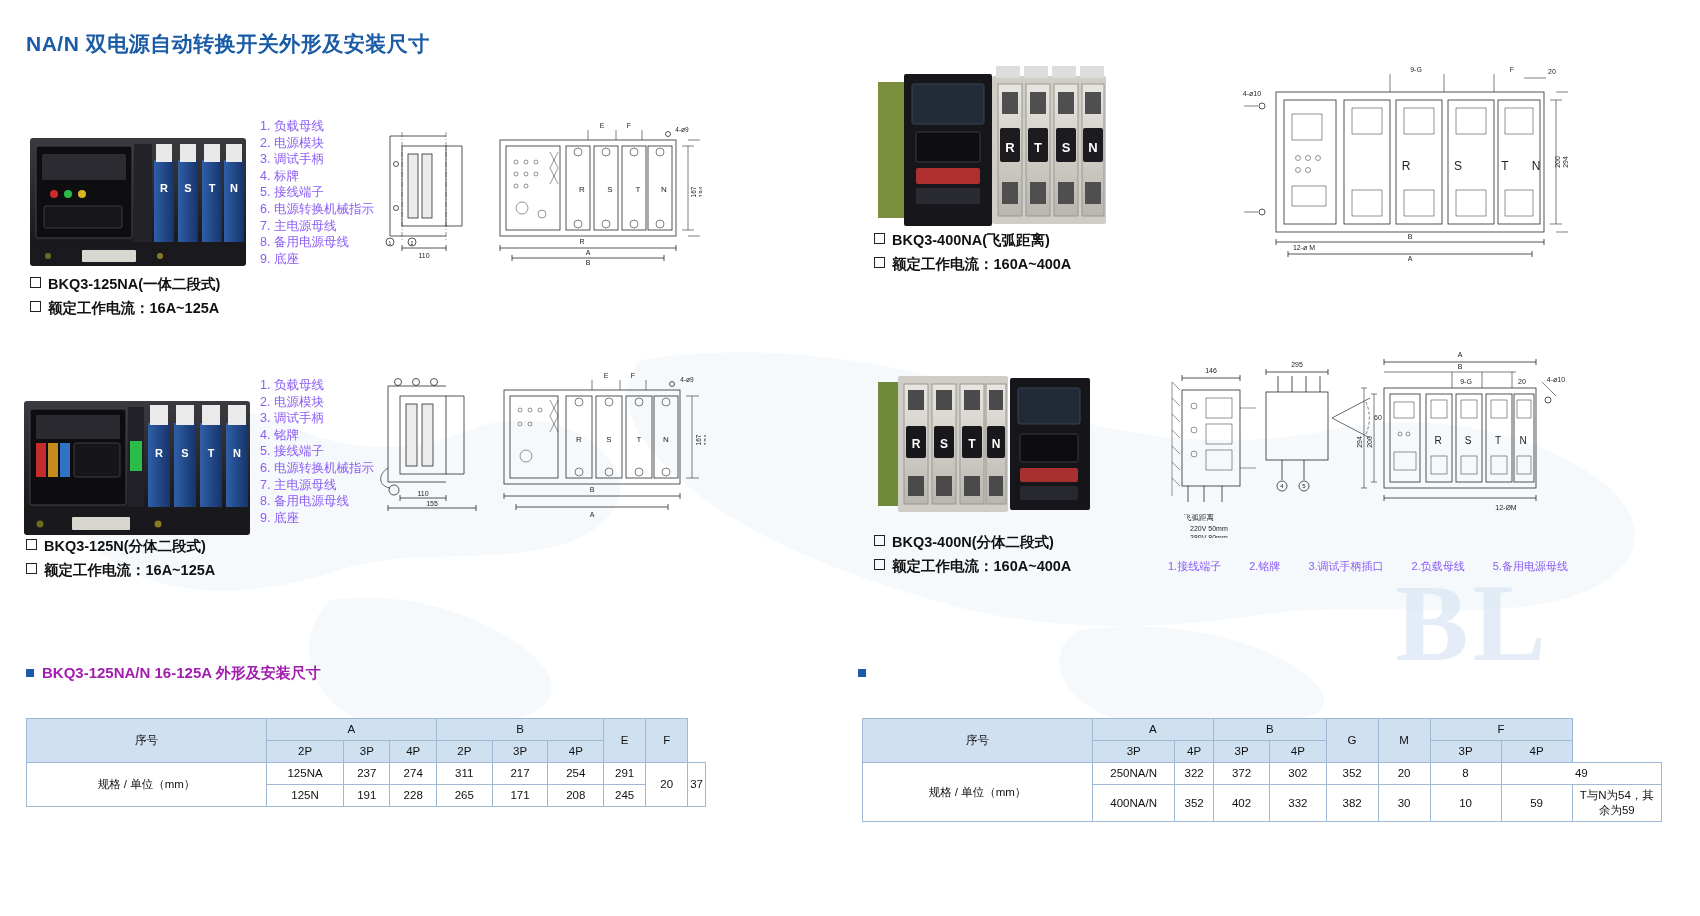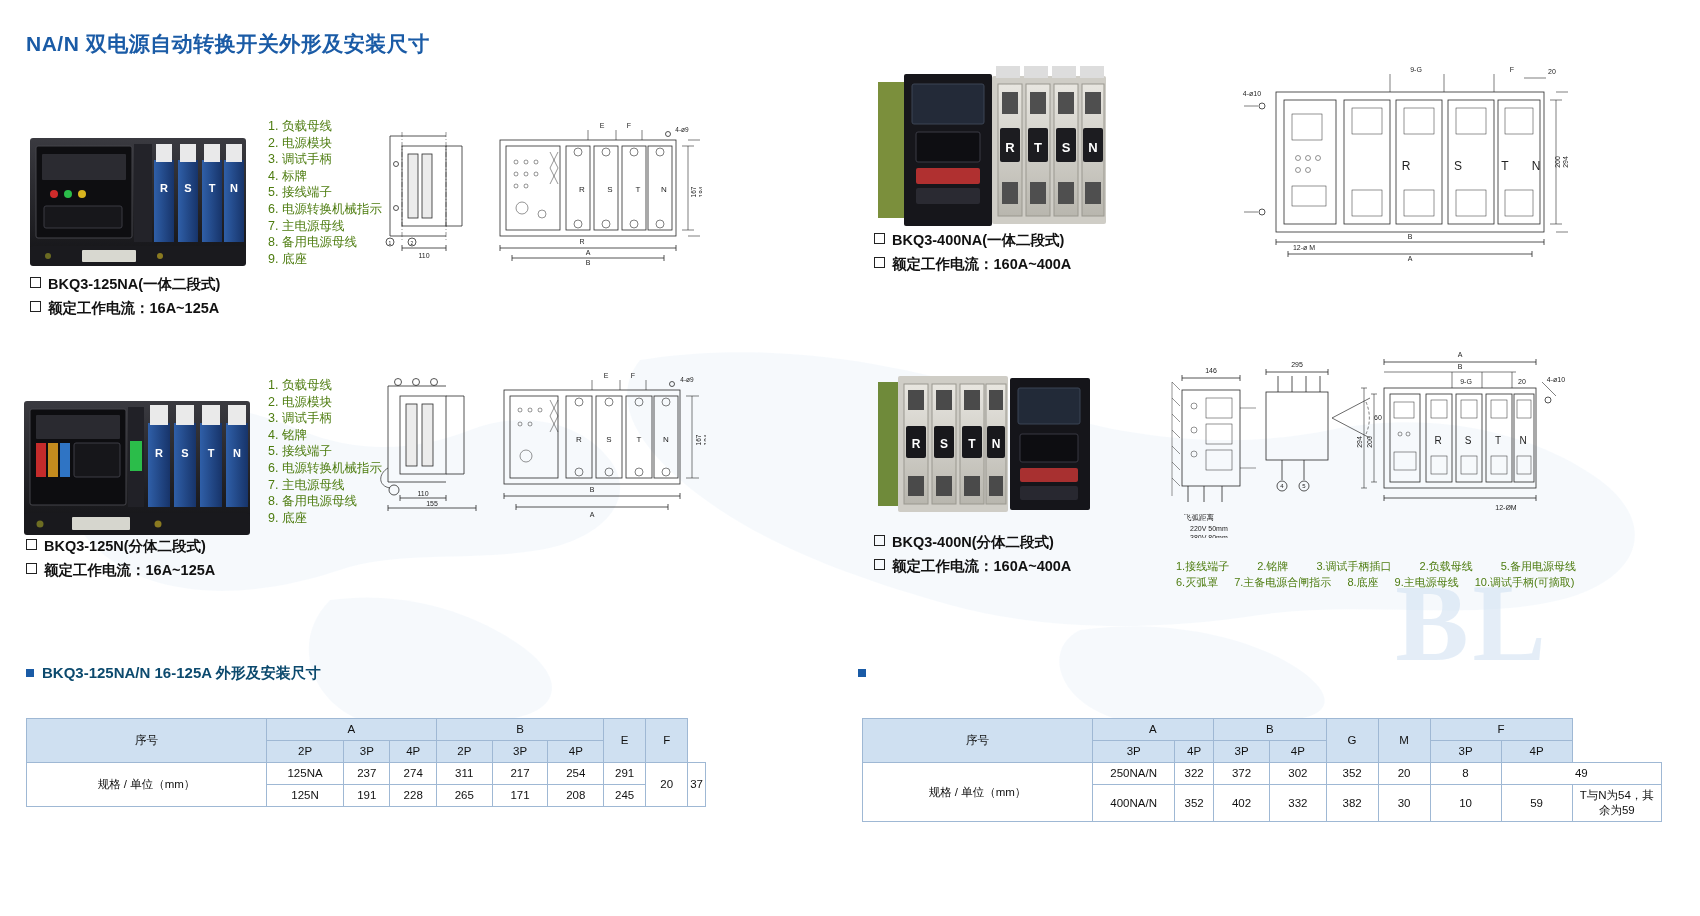--- a/index.html
+++ b/index.html
@@ -27,26 +27,26 @@
   .main-title {
     position: absolute; left: 26px; top: 30px;
     font-size: 21px; font-weight: bold; color: #1a5ba6;
     letter-spacing: .5px;
   }
   .caption { position: absolute; font-size: 14.5px; color: #111; font-weight: bold; line-height: 24px; }
   .caption .cb {
     display: inline-block; width: 11px; height: 11px;
     border: 1.4px solid #222; margin-right: 7px; vertical-align: 1px;
   }
-  .partlist { position: absolute; font-size: 12.5px; color: #4d7c0f; line-height: 16.6px; margin-left: 8px; }
+  .partlist { position: absolute; font-size: 12.5px; color: #8b5cf6; line-height: 16.6px; }
   .partlist div { white-space: nowrap; }
 
   
   .sec-head {
-    position: absolute; font-size: 15px; font-weight: bold; color: #0c4a6e;
+    position: absolute; font-size: 15px; font-weight: bold; color: #a21caf;
   }
   .sec-head .bullet {
     display: inline-block; width: 8px; height: 8px; background: #1a5ba6;
     margin-right: 8px; vertical-align: 1px;
   }
 
   
   table.spec {
     position: absolute; border-collapse: collapse;
     font-size: 11.5px; color: #111; background: #fff;
@@ -414,21 +414,21 @@
       <text x="176" y="10" font-size="7" text-anchor="middle" fill="#222" font-family="Liberation Sans, sans-serif">9-G</text>
       <text x="272" y="10" font-size="7" text-anchor="middle" fill="#222" font-family="Liberation Sans, sans-serif">F</text>
       <text x="312" y="12" font-size="7" text-anchor="middle" fill="#222" font-family="Liberation Sans, sans-serif">20</text>
       <text x="12" y="34" font-size="7" text-anchor="middle" fill="#222" font-family="Liberation Sans, sans-serif">4-ø10</text>
       <text x="320" y="100" font-size="7" text-anchor="middle" fill="#222" transform="rotate(-90 320 100)" font-family="Liberation Sans, sans-serif">200</text>
       <text x="328" y="100" font-size="7" text-anchor="middle" fill="#222" transform="rotate(-90 328 100)" font-family="Liberation Sans, sans-serif">294</text>
       <text x="64" y="188" font-size="7" text-anchor="middle" fill="#222" font-family="Liberation Sans, sans-serif">12-ø M</text>
     </svg>
 
     <div class="caption" style="left:874px;top:228px">
-      <div><span class="cb"></span><span>BKQ3-400NA(一体二段式)</span></div>
+      <div><span class="cb"></span><span>BKQ3-400NA(飞弧距离)</span></div>
       <div><span class="cb"></span><span>额定工作电流：160A~400A</span></div>
     </div>
   </div>
 
   <div>
 
     <svg style="position:absolute;left:874px;top:368px" width="220" height="155" viewBox="0 0 220 155">
       <rect x="4" y="14" width="20" height="124" fill="#6f8a3a"></rect>
       <rect x="24" y="8" width="110" height="136" rx="2" fill="#cfcdc6"></rect>
       <g fill="url(#gry1)" stroke="#9a988f">
@@ -556,27 +556,20 @@
     </div>
 
     <div class="partlist" style="left:1168px;top:558px;font-size:11px;line-height:16px">
       <div style="display:flex;gap:28px">
         <span>1.接线端子</span>
         <span>2.铭牌</span>
         <span>3.调试手柄插口</span>
         <span>2.负载母线</span>
         <span>5.备用电源母线</span>
       </div>
-      <div style="display:flex;gap:16px">
-        <span>6.灭弧罩</span>
-        <span>7.主备电源合闸指示</span>
-        <span>8.底座</span>
-        <span>9.主电源母线</span>
-        <span>10.调试手柄(可摘取)</span>
-      </div>
     </div>
   </div>
 
   <div class="sec-head" style="left:26px;top:664px">
     <span class="bullet"></span><span>BKQ3-125NA/N  16-125A 外形及安装尺寸</span>
   </div>
 
   <table class="spec" style="left:26px;top:718px;width:680px">
     <tbody>
         <tr>

